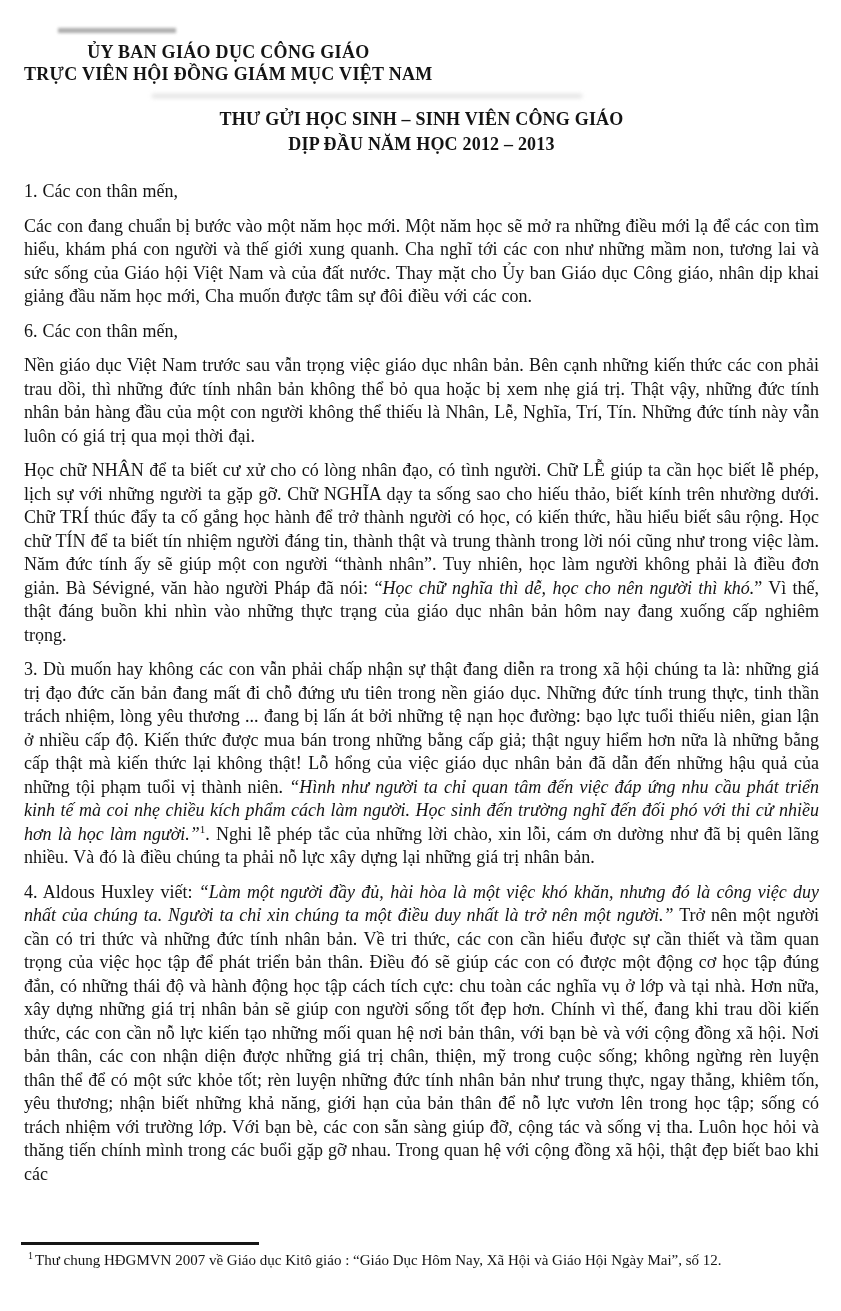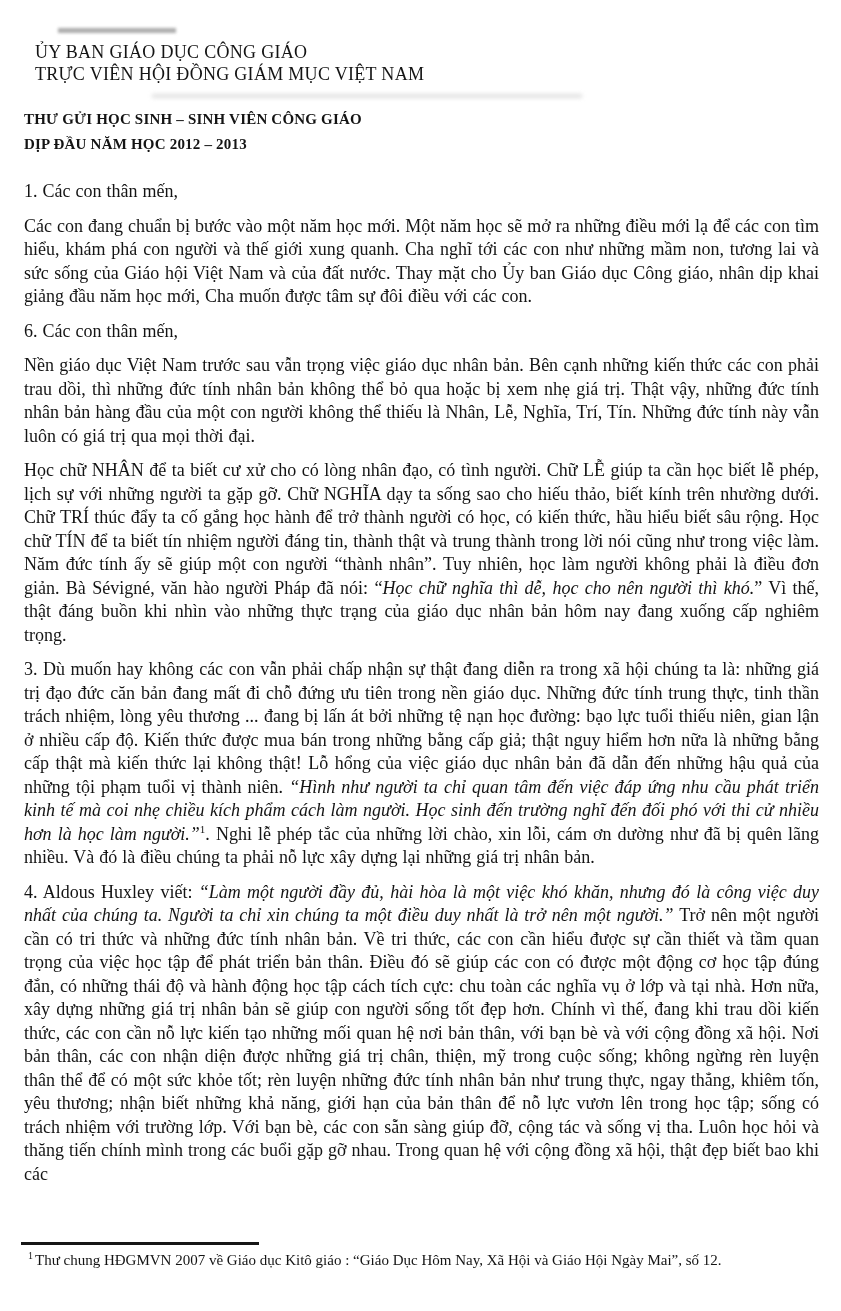--- a/index.html
+++ b/index.html
@@ -12,32 +12,32 @@
     overflow: hidden;
   }
   .page {
     position: absolute; inset: 0;
     padding: 42px 22px 0 24px;
     box-sizing: border-box;
   }
   
   .letterhead {
     display: inline-block;
-    text-align: left;
-    margin-left: 11px;
+    text-align: center;
     font-size: 18px;
     line-height: 21.5px;
     letter-spacing: 0.3px;
     white-space: nowrap;
+    font-weight: bold;
   }
   
   .doc-title {
-    text-align: left;
+    text-align: center;
     font-weight: bold;
-    font-size: 15px;
+    font-size: 18px;
     line-height: 25px;
     letter-spacing: 0.2px;
     margin-top: 22px;
   }
   
   .letter-body {
     margin-top: 23px;
     font-size: 18px;
     line-height: 23.5px;
     text-align: justify;

